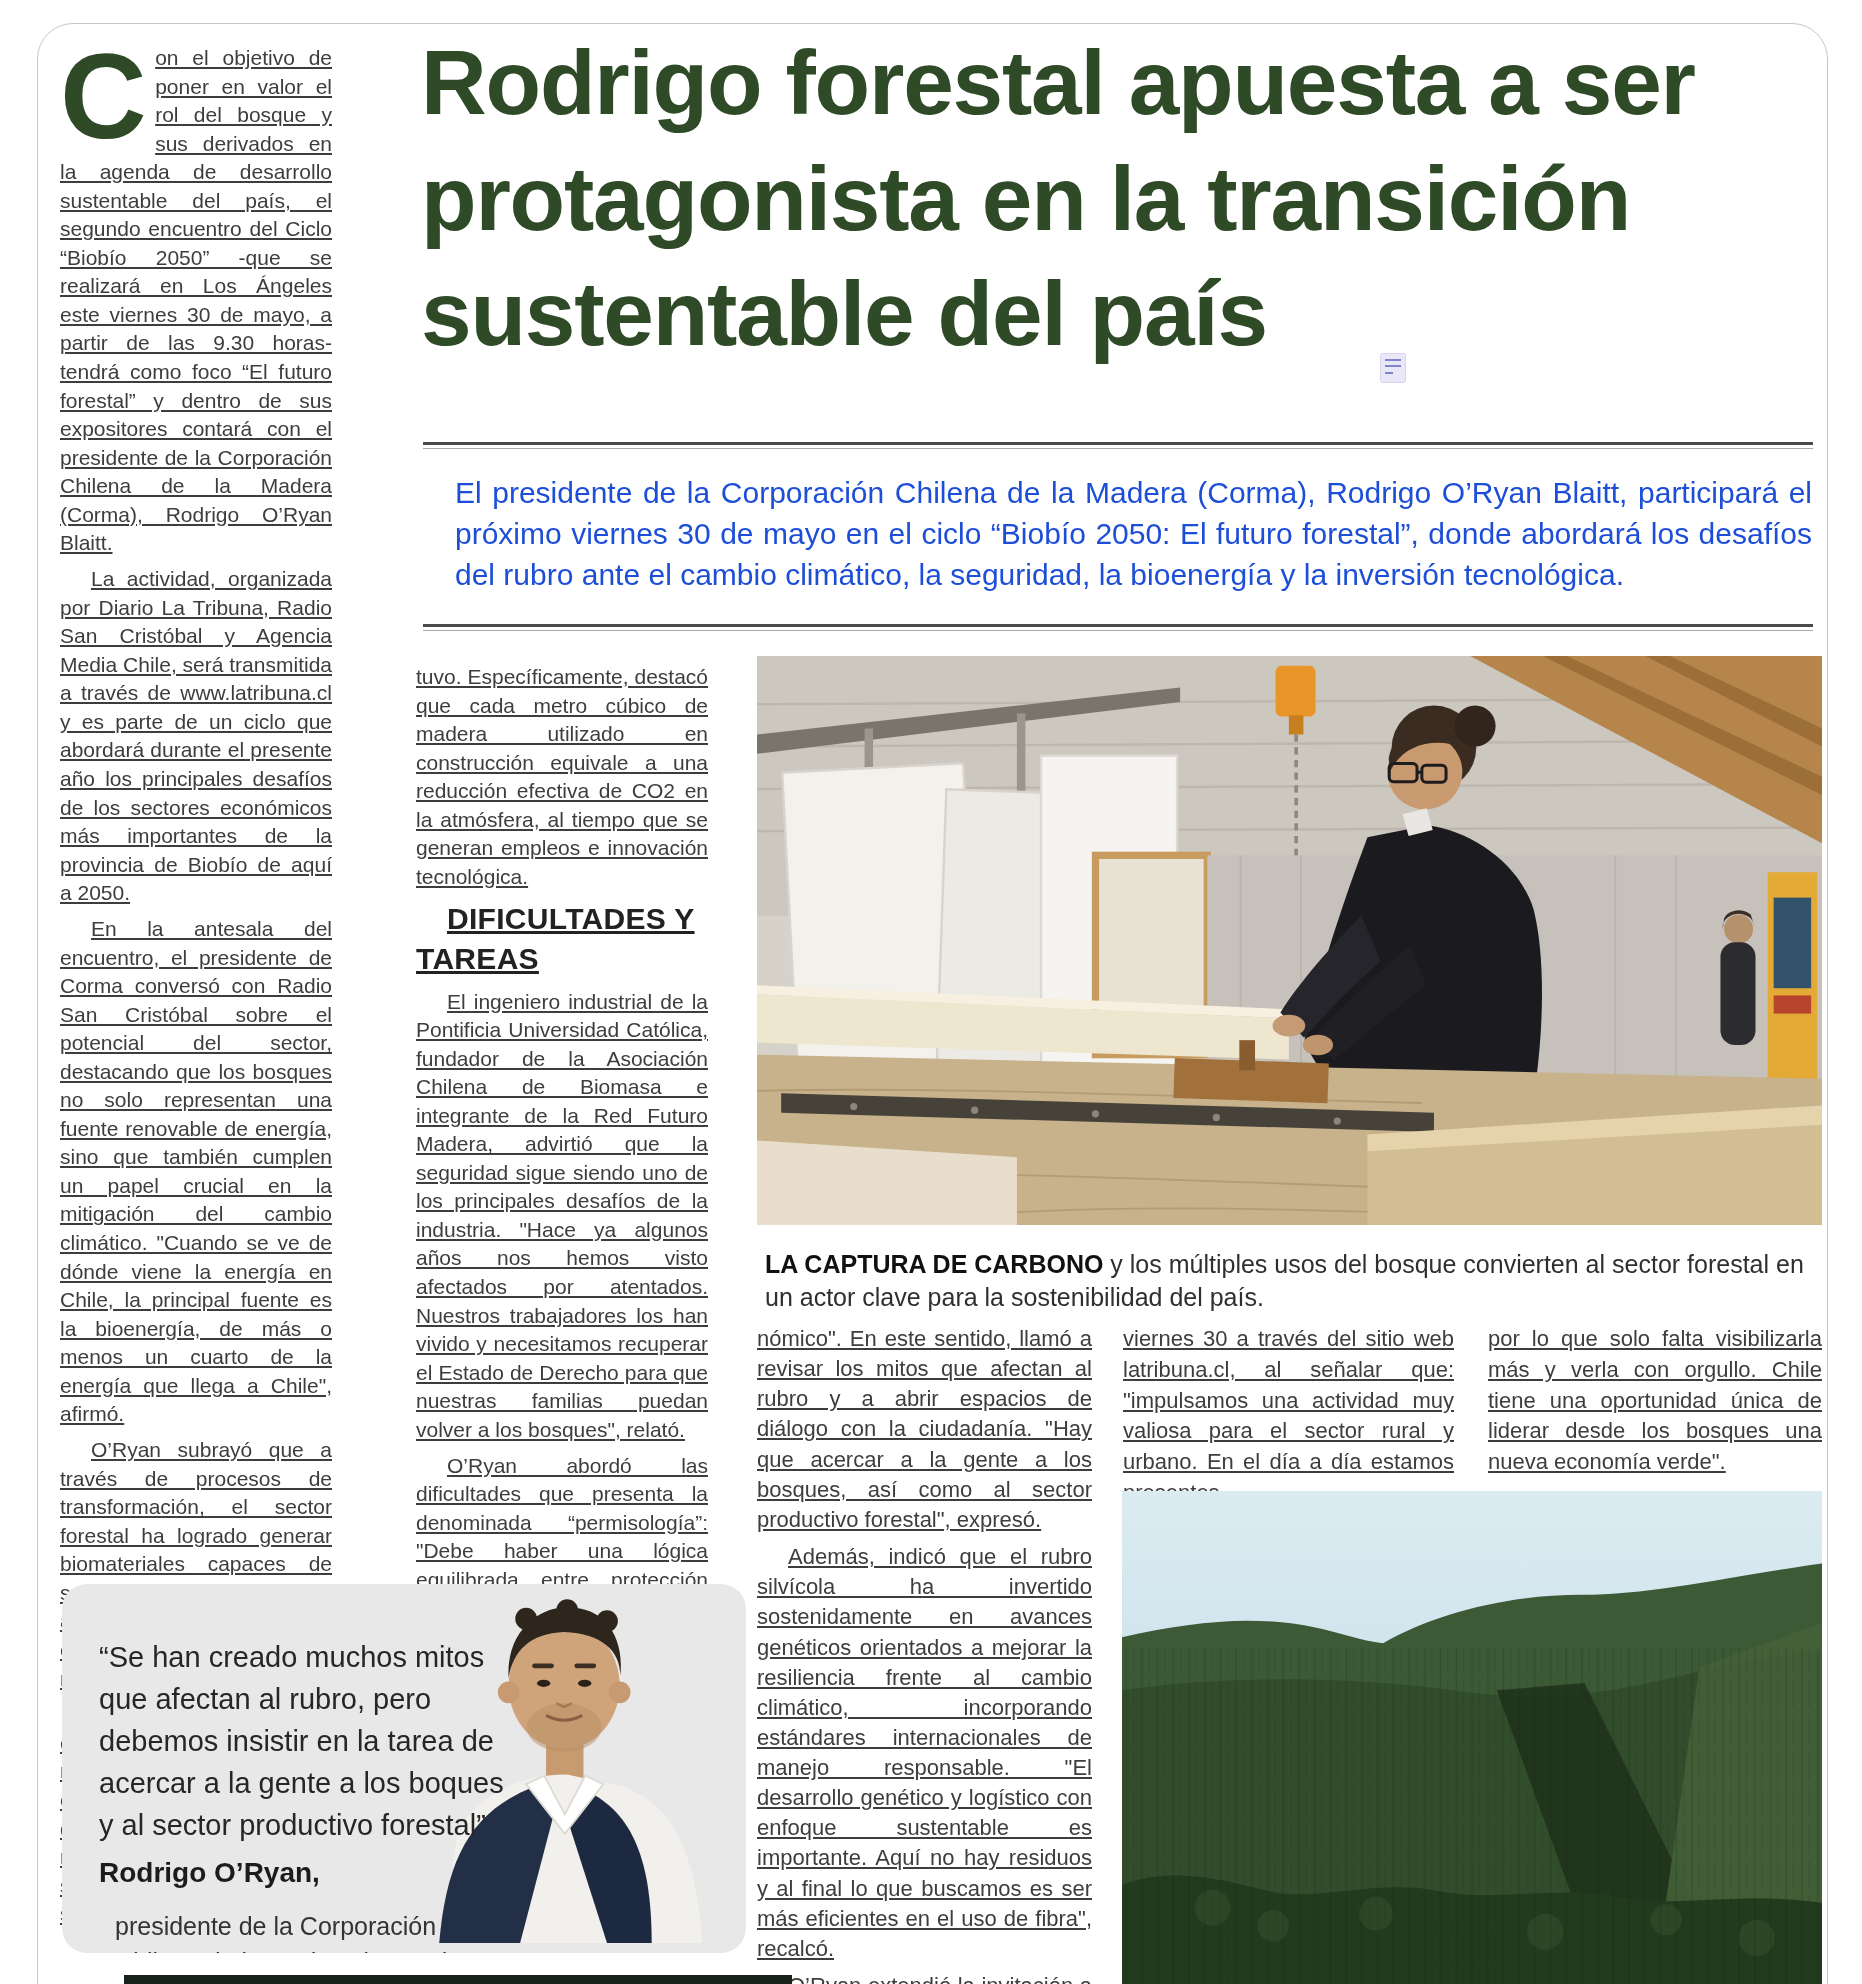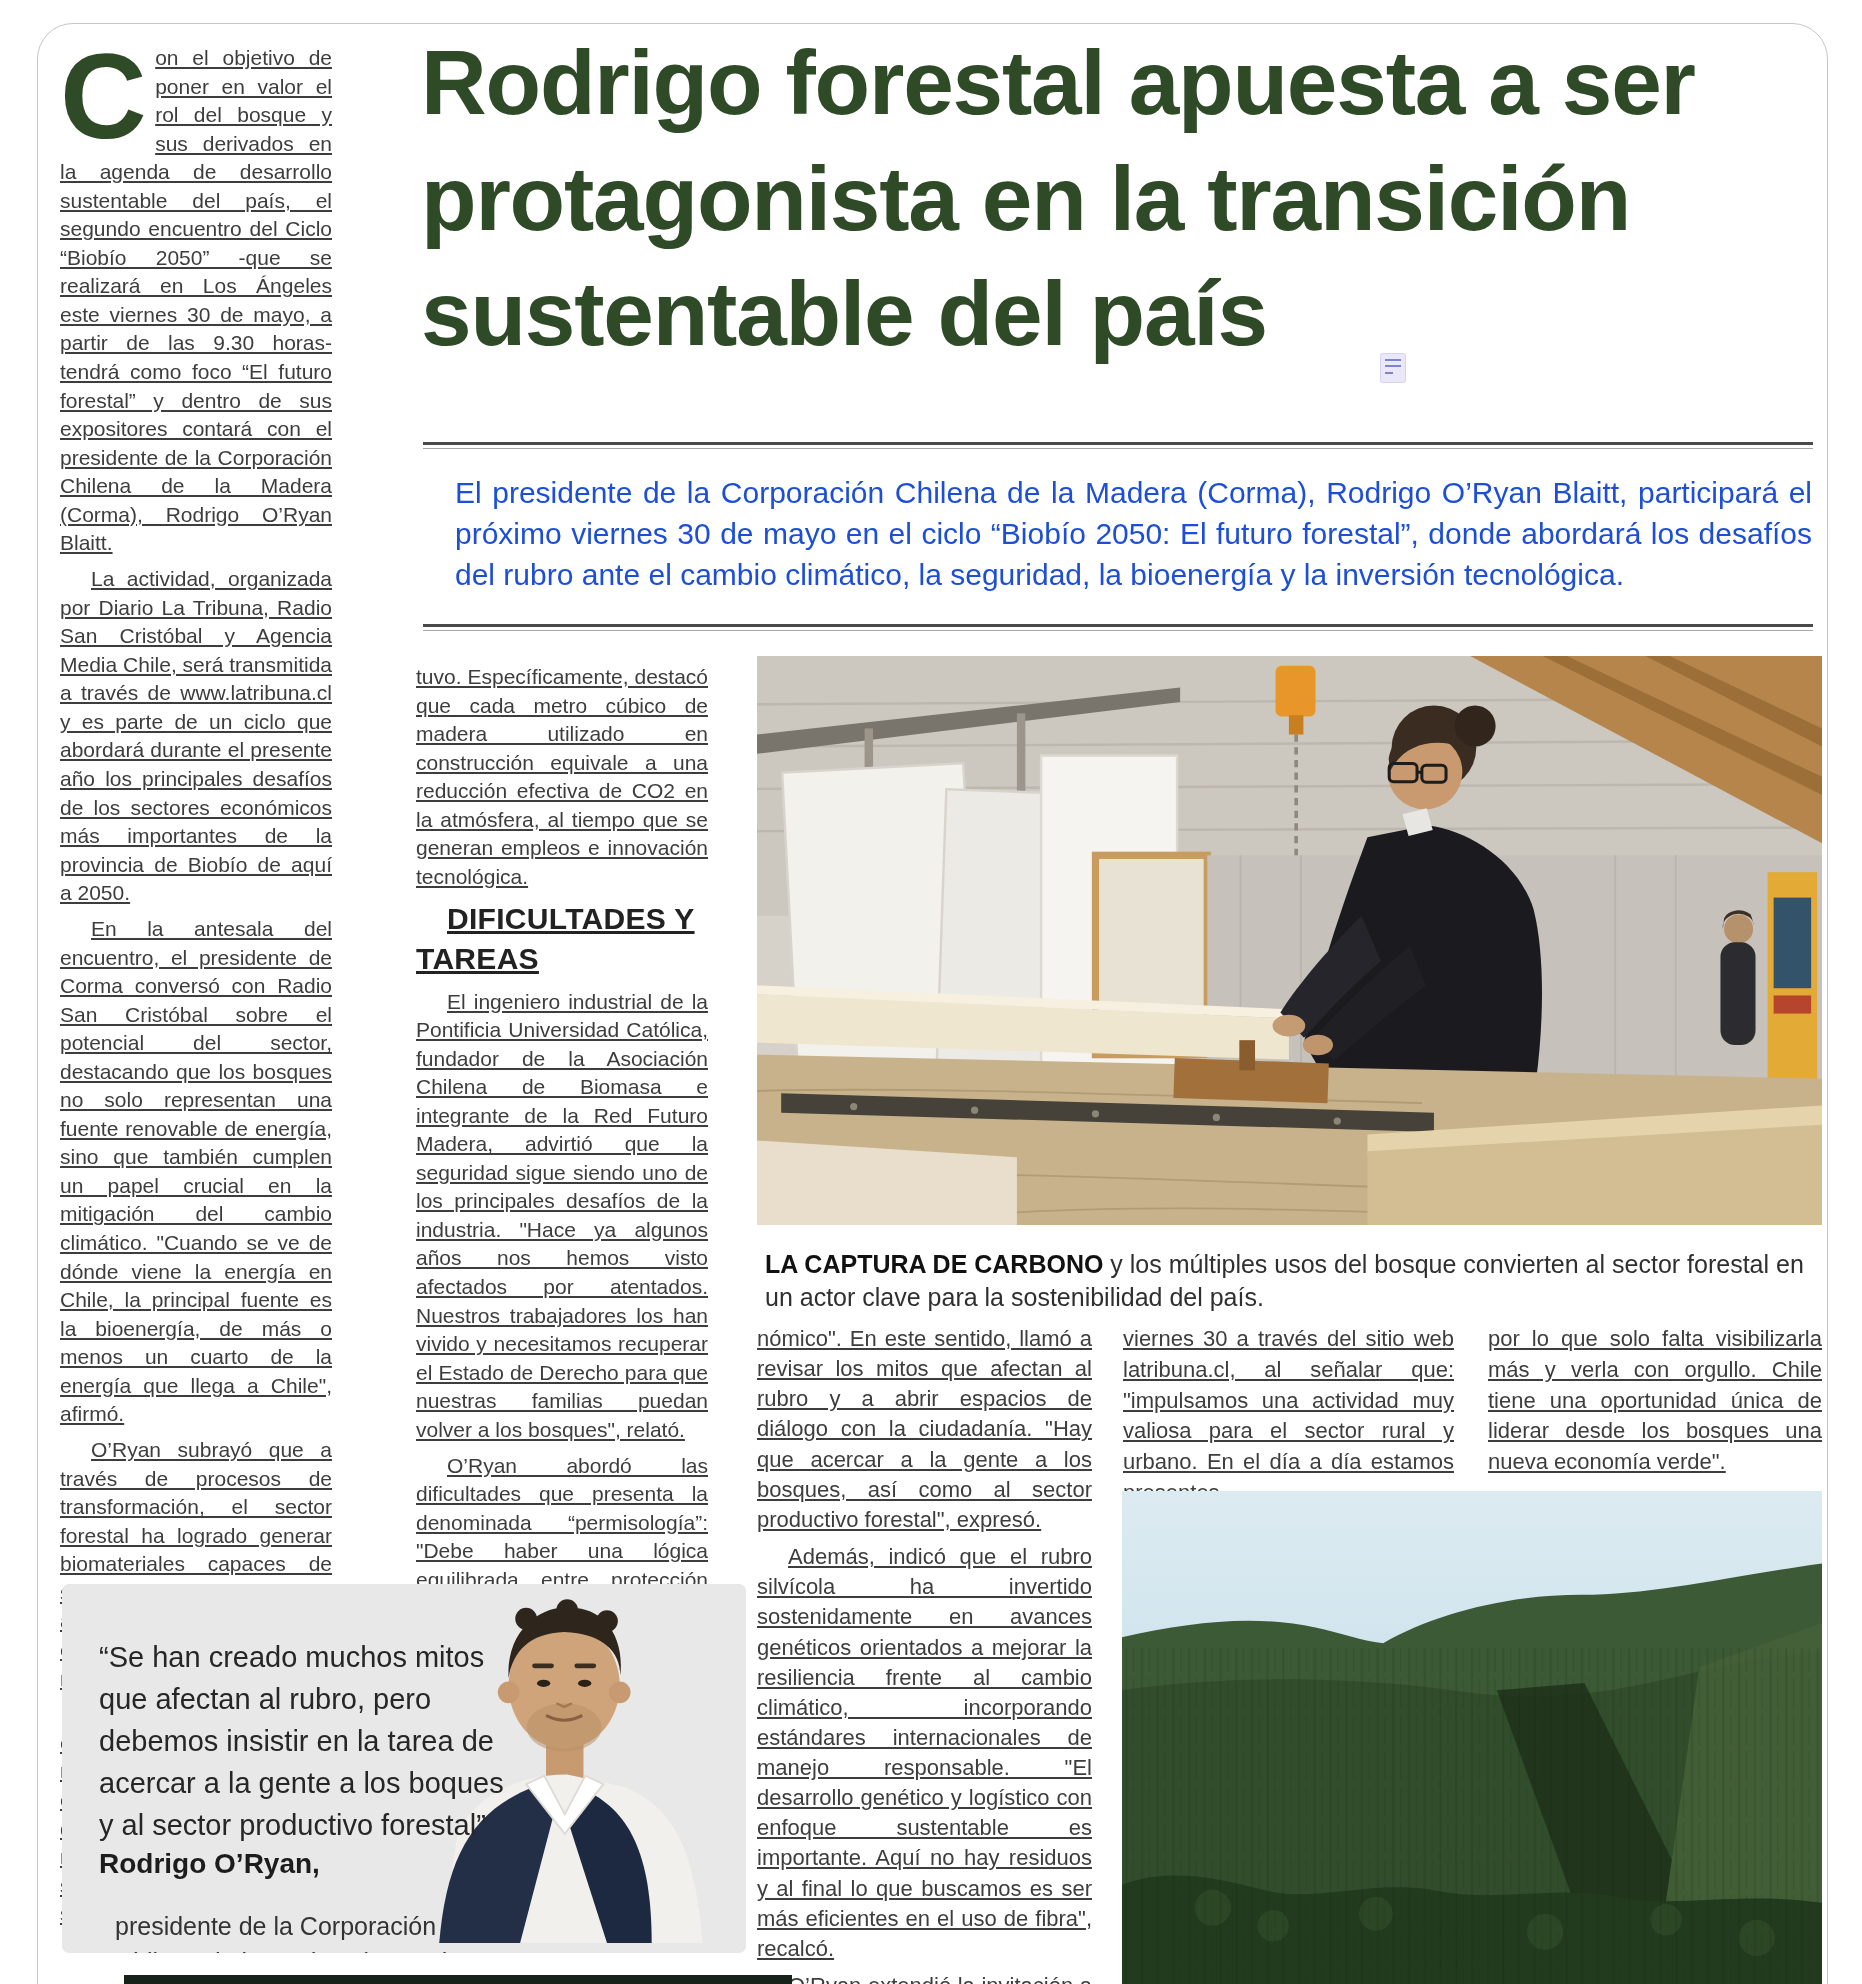--- a/index.html
+++ b/index.html
@@ -57,28 +57,28 @@
     font-size:25px;line-height:1.32;color:#2f2f2f;
   }
   .caption b{color:#111;}
   
   .colA{left:757px;top:1324px;width:335px;height:653px;font-size:22px;line-height:1.37;}
   .colB{left:1123px;top:1324px;width:331px;height:163px;font-size:22px;line-height:1.4;}
   .colC{left:1488px;top:1324px;width:334px;height:163px;font-size:22px;line-height:1.4;}
   
   .quote-box{
     position:absolute;left:62px;top:1584px;width:684px;height:369px;
-    background:#e9e8e8;border-radius:7px;overflow:hidden;
+    background:#e9e8e8;border-radius:25px;overflow:hidden;
   }
   .quote-text{
     position:absolute;left:37px;top:52px;width:423px;margin:0;
     font-size:29px;line-height:1.45;color:#262626;font-weight:500;
   }
   .quote-name{
-    position:absolute;left:37px;top:264px;margin:0;
+    position:absolute;left:37px;top:273px;margin:0;
     font-size:28px;font-weight:bold;color:#1c1c1c;
   }
   .quote-role{
     position:absolute;left:37px;top:309px;width:411px;margin:16px;
     font-size:25px;line-height:1.42;color:#333;
   }
   .portrait{position:absolute;right:0;bottom:0;width:338px;height:369px;}
   .portrait svg{display:block;width:100%;height:100%;}
   .bottom-strip{
     position:absolute;left:124px;top:1975px;width:668px;height:10.3px;

